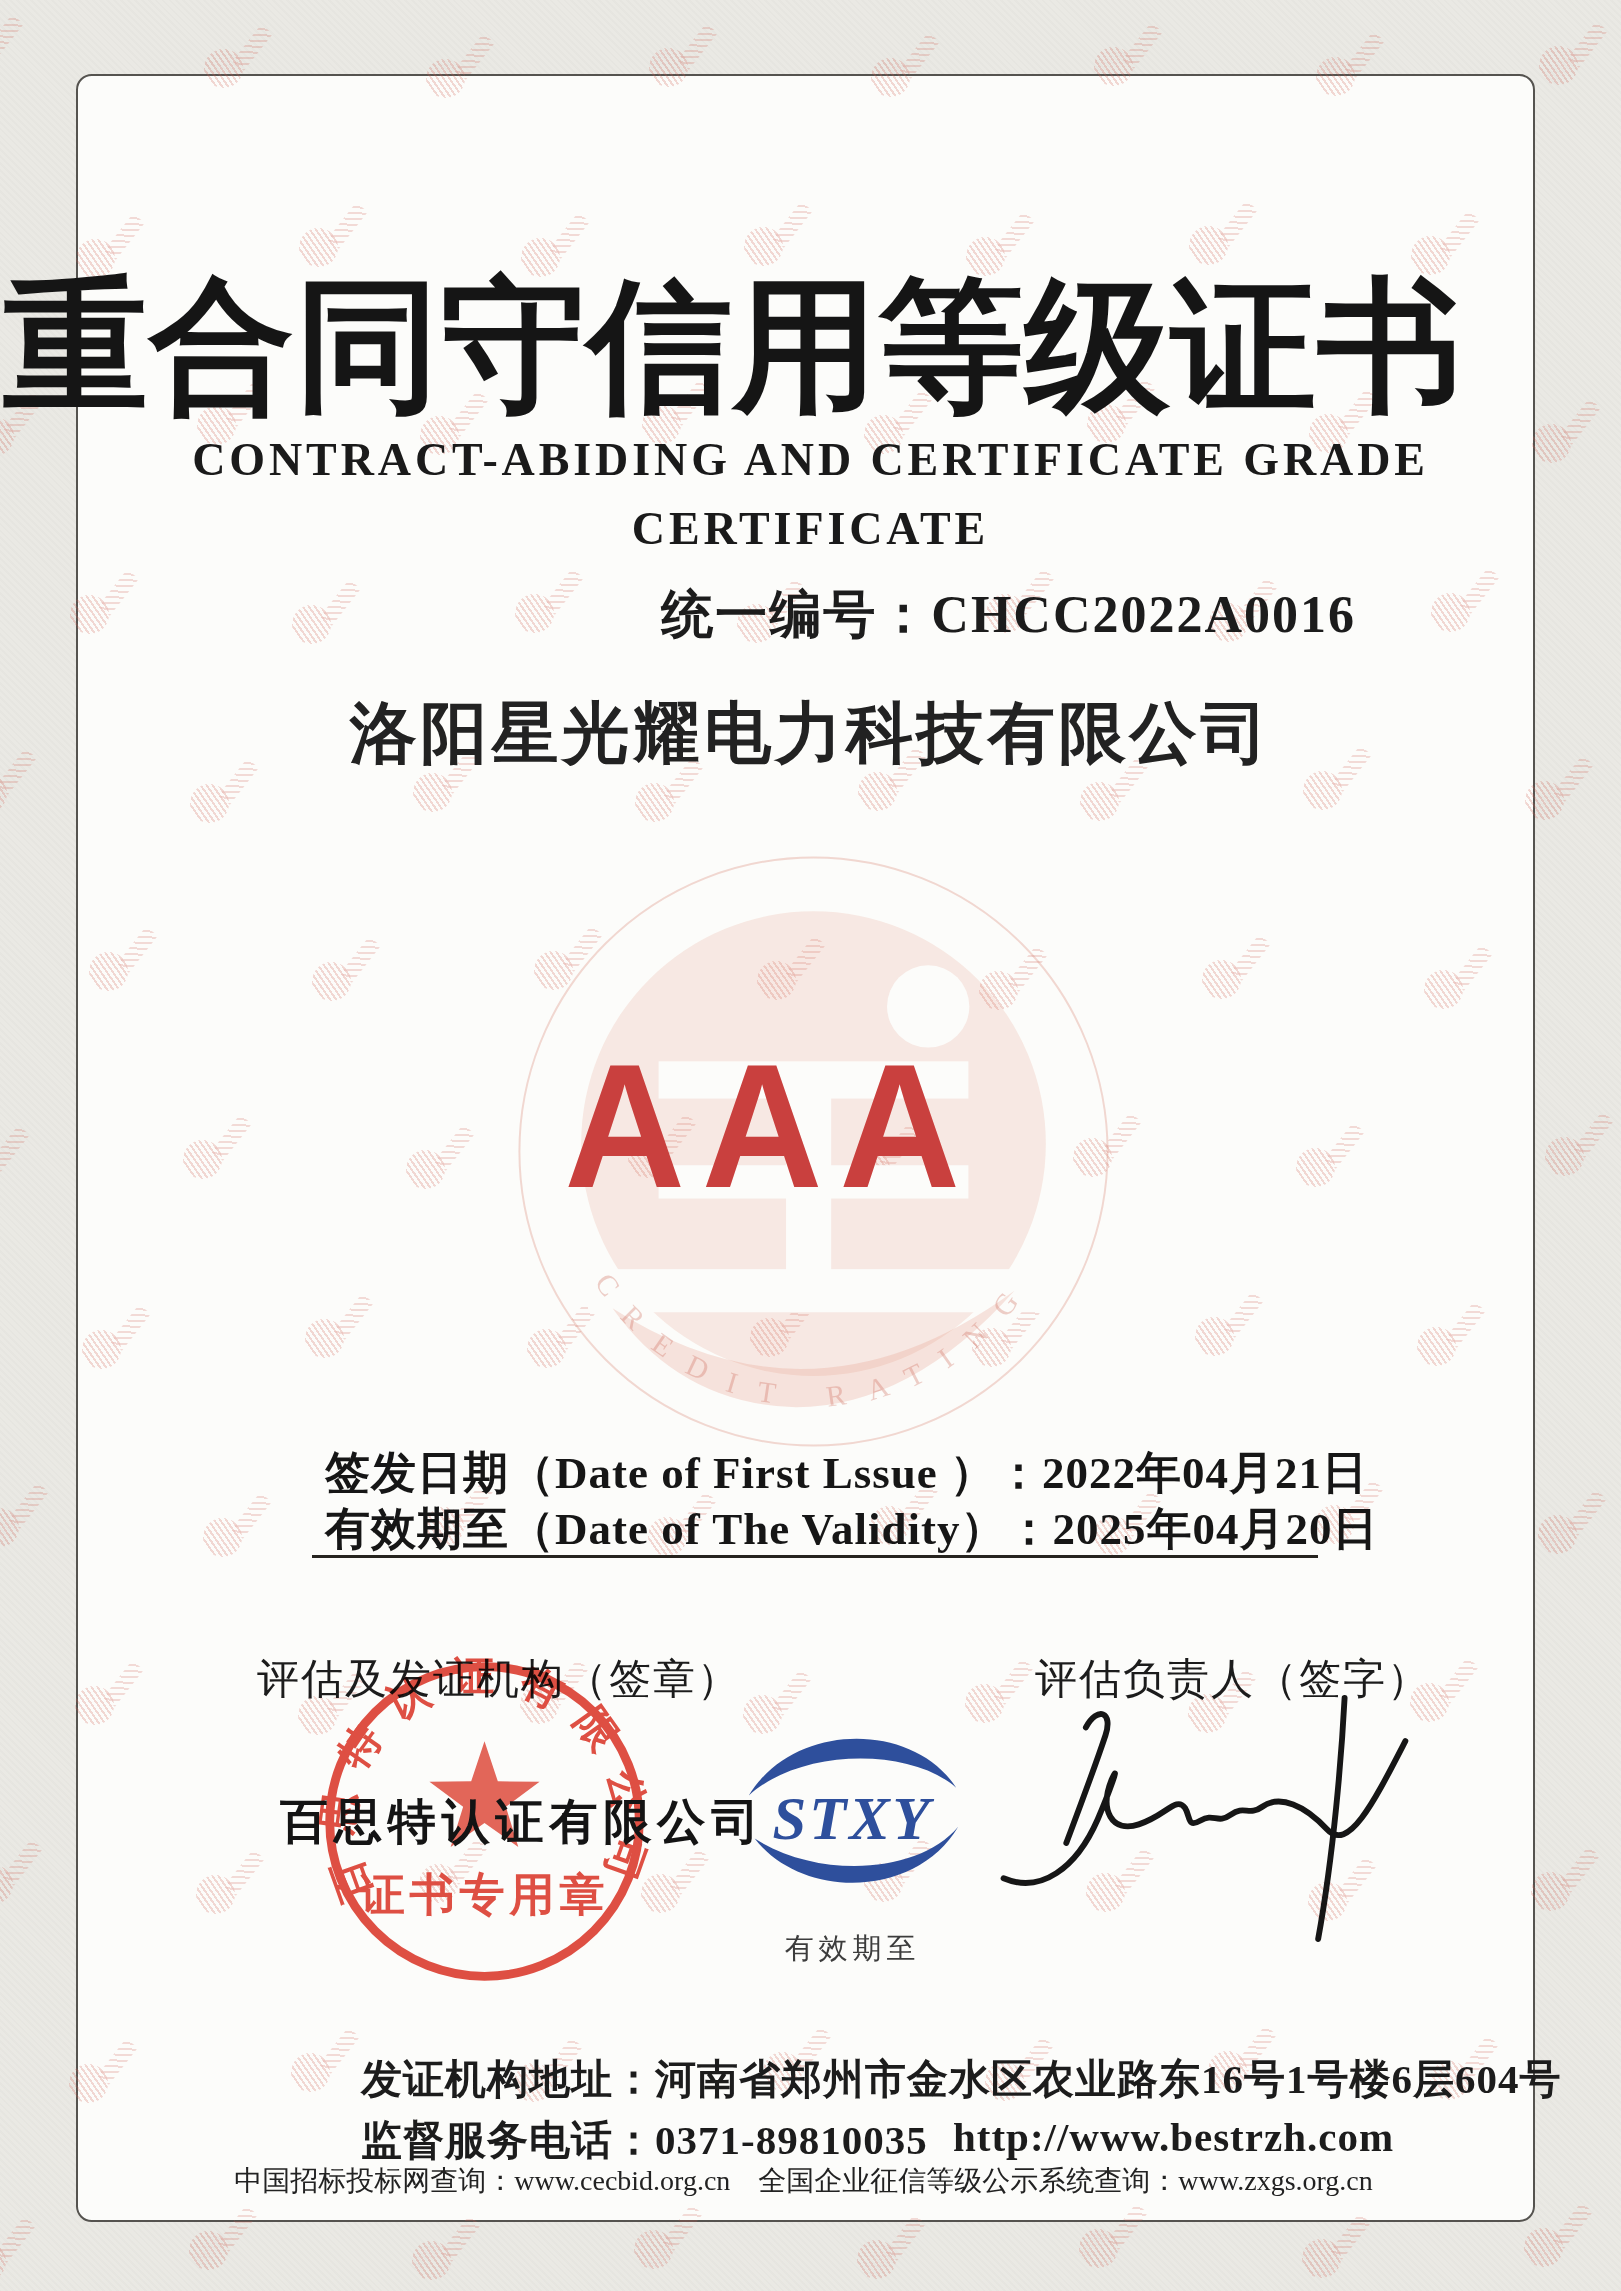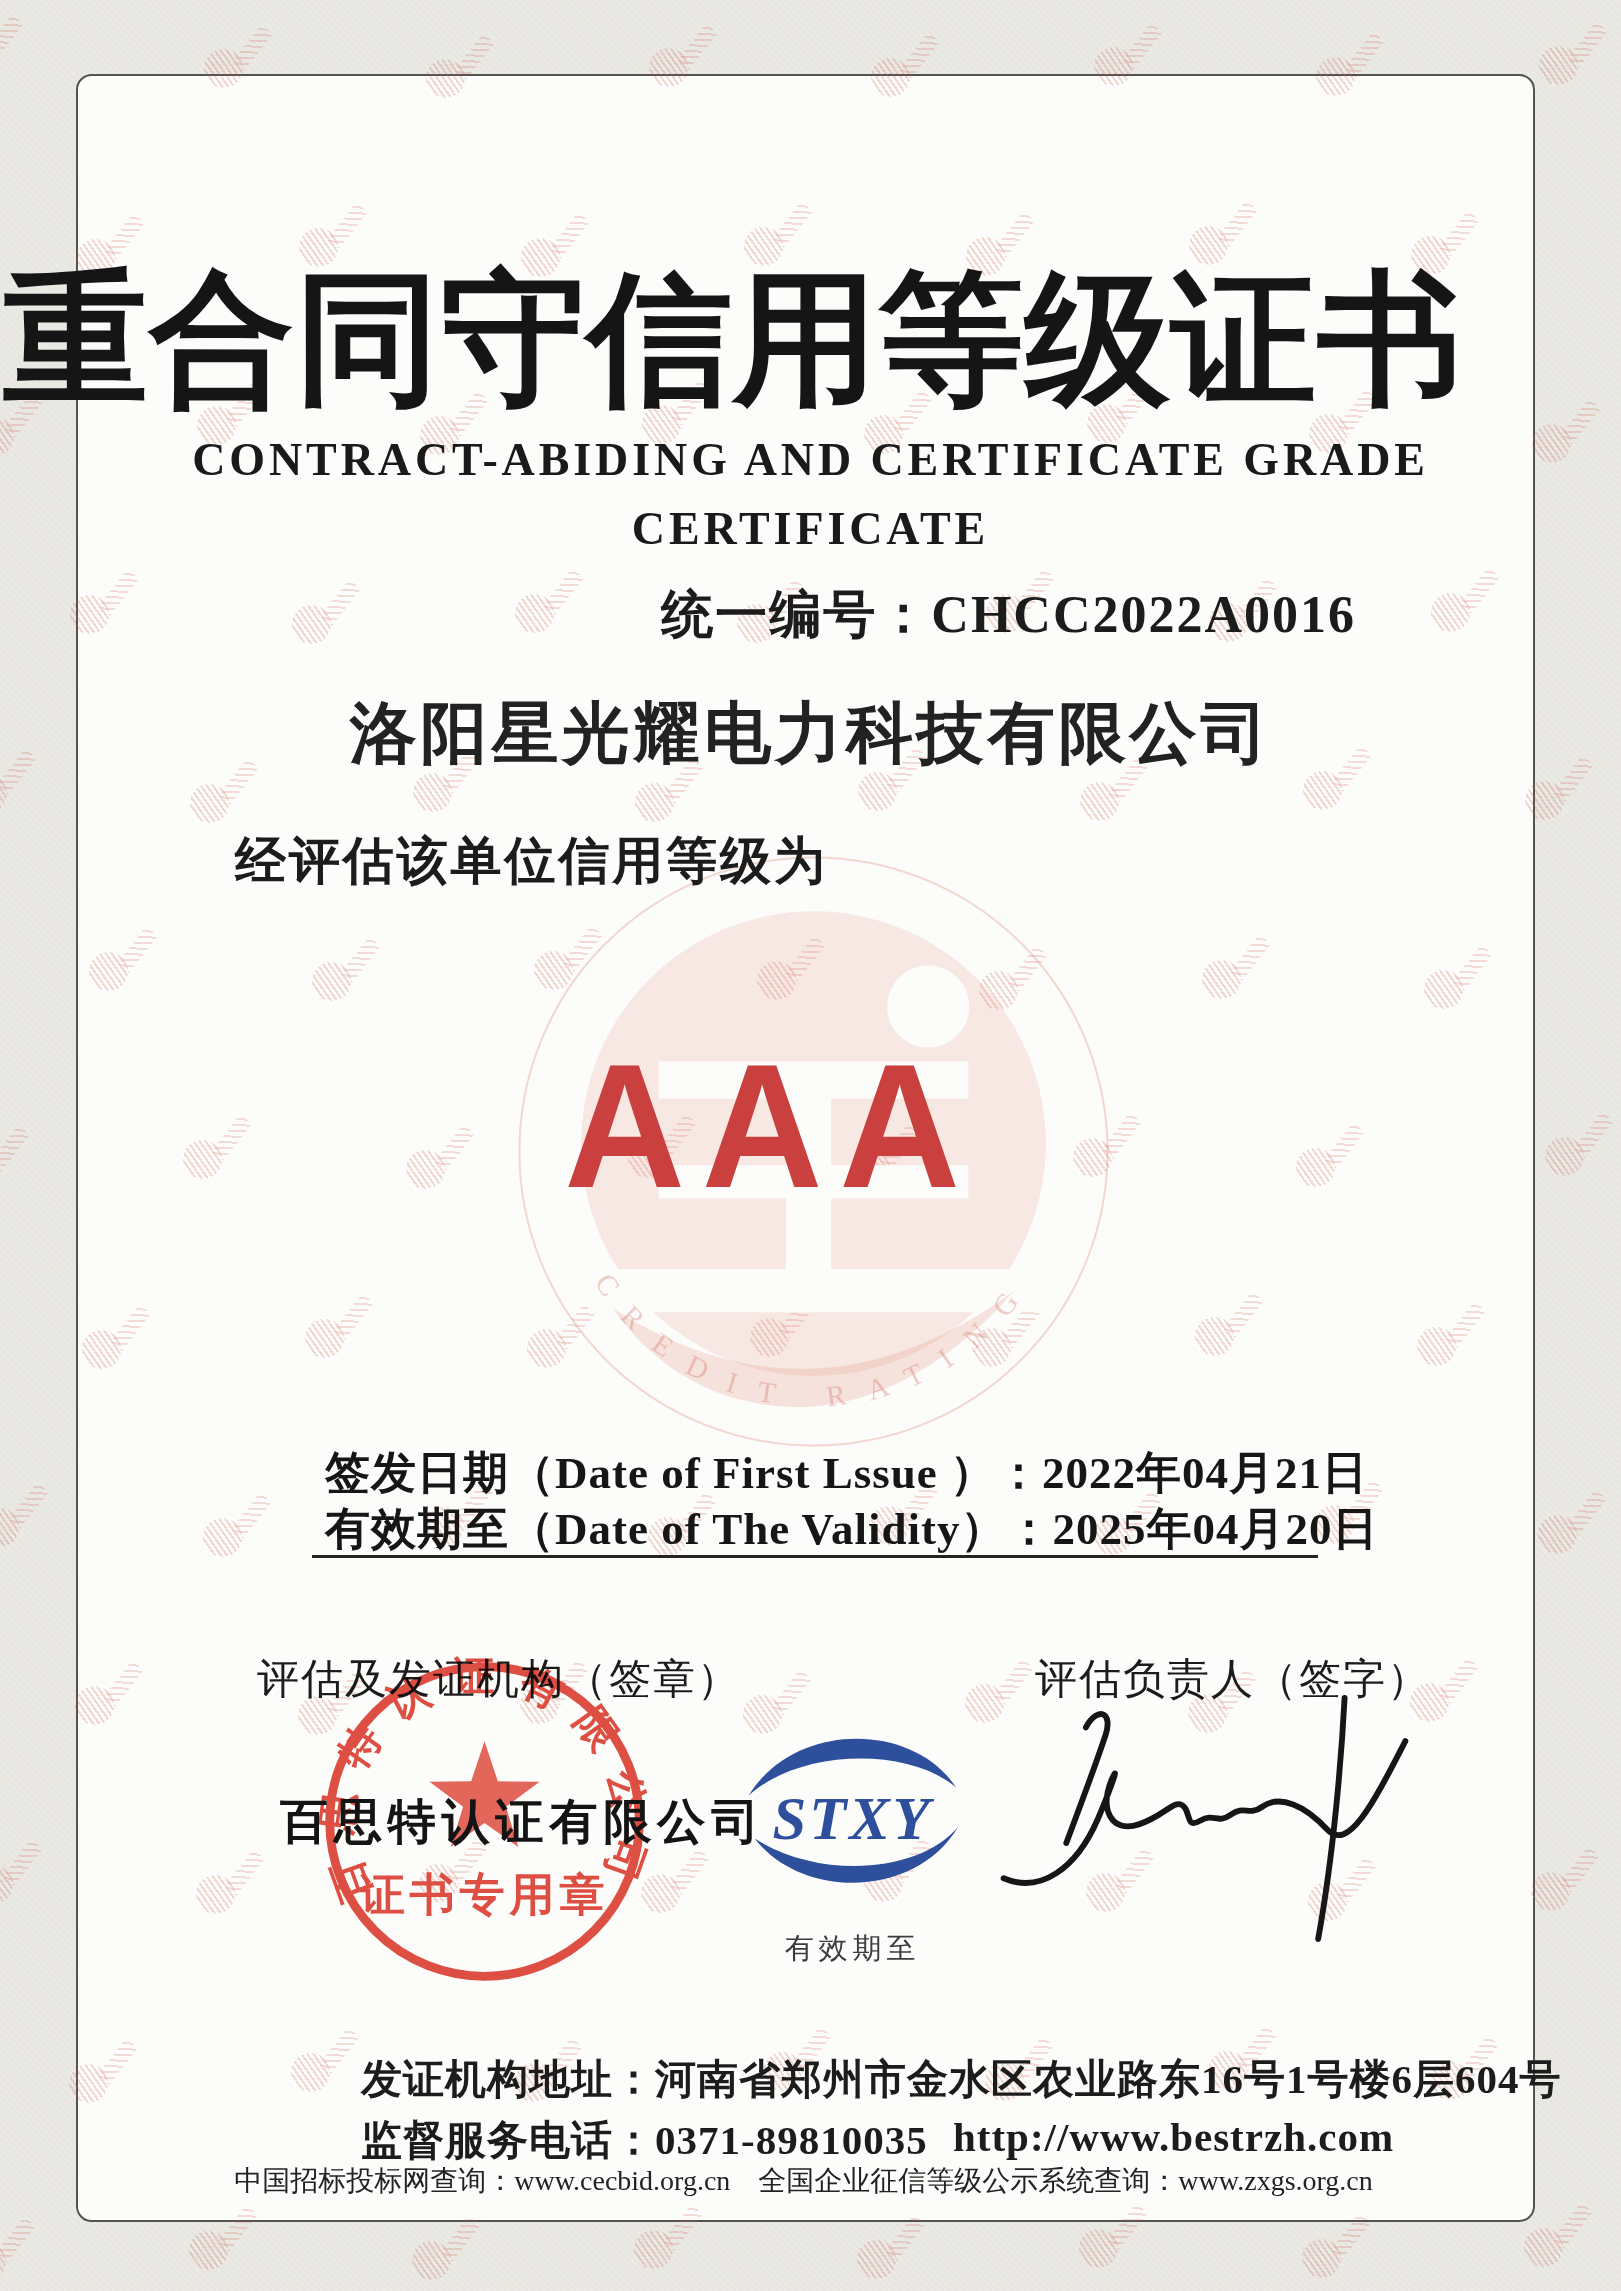--- a/index.html
+++ b/index.html
@@ -16,21 +16,21 @@
   .stamp-layer{position:absolute;inset:0;z-index:2;pointer-events:none;}
   .stamp{position:absolute;width:94px;height:71px;opacity:.42;}
   .stamp i{position:absolute;left:0;top:25.5px;width:39px;height:39px;border-radius:50%;
     background:repeating-linear-gradient(55deg, rgba(206,92,80,.55) 0 2px, transparent 2px 4.9px);}
   .stamp b{position:absolute;left:41px;top:0;width:14.7px;height:47px;transform:rotate(38deg);
     background:repeating-linear-gradient(-35deg, rgba(206,92,80,.5) 0 2px, transparent 2px 5.9px);}
   .big-wm{position:absolute;left:441px;top:779px;z-index:3;}
   .content{position:absolute;inset:0;z-index:4;}
   .abs{position:absolute;}
   .title-cn{
-    left:0;top:261px;width:1466px;text-align:center;
+    left:0;top:268px;width:1466px;text-align:center;
     font-size:145px;font-weight:900;letter-spacing:1px;line-height:1.1;color:#151515;
   }
   .title-en{left:0;width:1621px;text-align:center;font-weight:700;font-size:46px;letter-spacing:3.9px;color:#1a1a1a;}
   .en1{top:433px;} .en2{top:502px;text-align:center;}
   .serial{left:0;top:580px;width:1320px;text-align:right;font-size:52px;font-weight:700;letter-spacing:2px;padding-left:36px;}
   .company{
     left:0;top:688px;width:1621px;text-align:center;
     font-family:"Liberation Sans", sans-serif;font-weight:700;font-size:67px;letter-spacing:3.9px;color:#222;
   }
   .assess{left:235px;top:827px;font-size:51px;font-weight:700;letter-spacing:2.9px;}
@@ -470,21 +470,20 @@
 <div class="content">
 
   <div class="abs title-cn">重合同守信用等级证书</div>
   <div class="abs title-en en1">CONTRACT-ABIDING AND CERTIFICATE GRADE</div>
   <div class="abs title-en en2">CERTIFICATE</div>
 
   <div class="abs serial"><span>统一编号：</span><span>CHCC2022A0016</span></div>
 
   <div class="abs company">洛阳星光耀电力科技有限公司</div>
 
-  <div class="abs assess">经评估该单位信用等级为</div>
 
   <div class="abs grade">AAA</div>
 
   <div class="abs dates">
     <div>签发日期（Date of First Lssue ）：2022年04月21日</div>
     <div>有效期至（Date of The Validity）：2025年04月20日</div>
   </div>
   <div class="abs date-underline"></div>
 
   <div class="abs seal-label">评估及发证机构（签章）</div>

